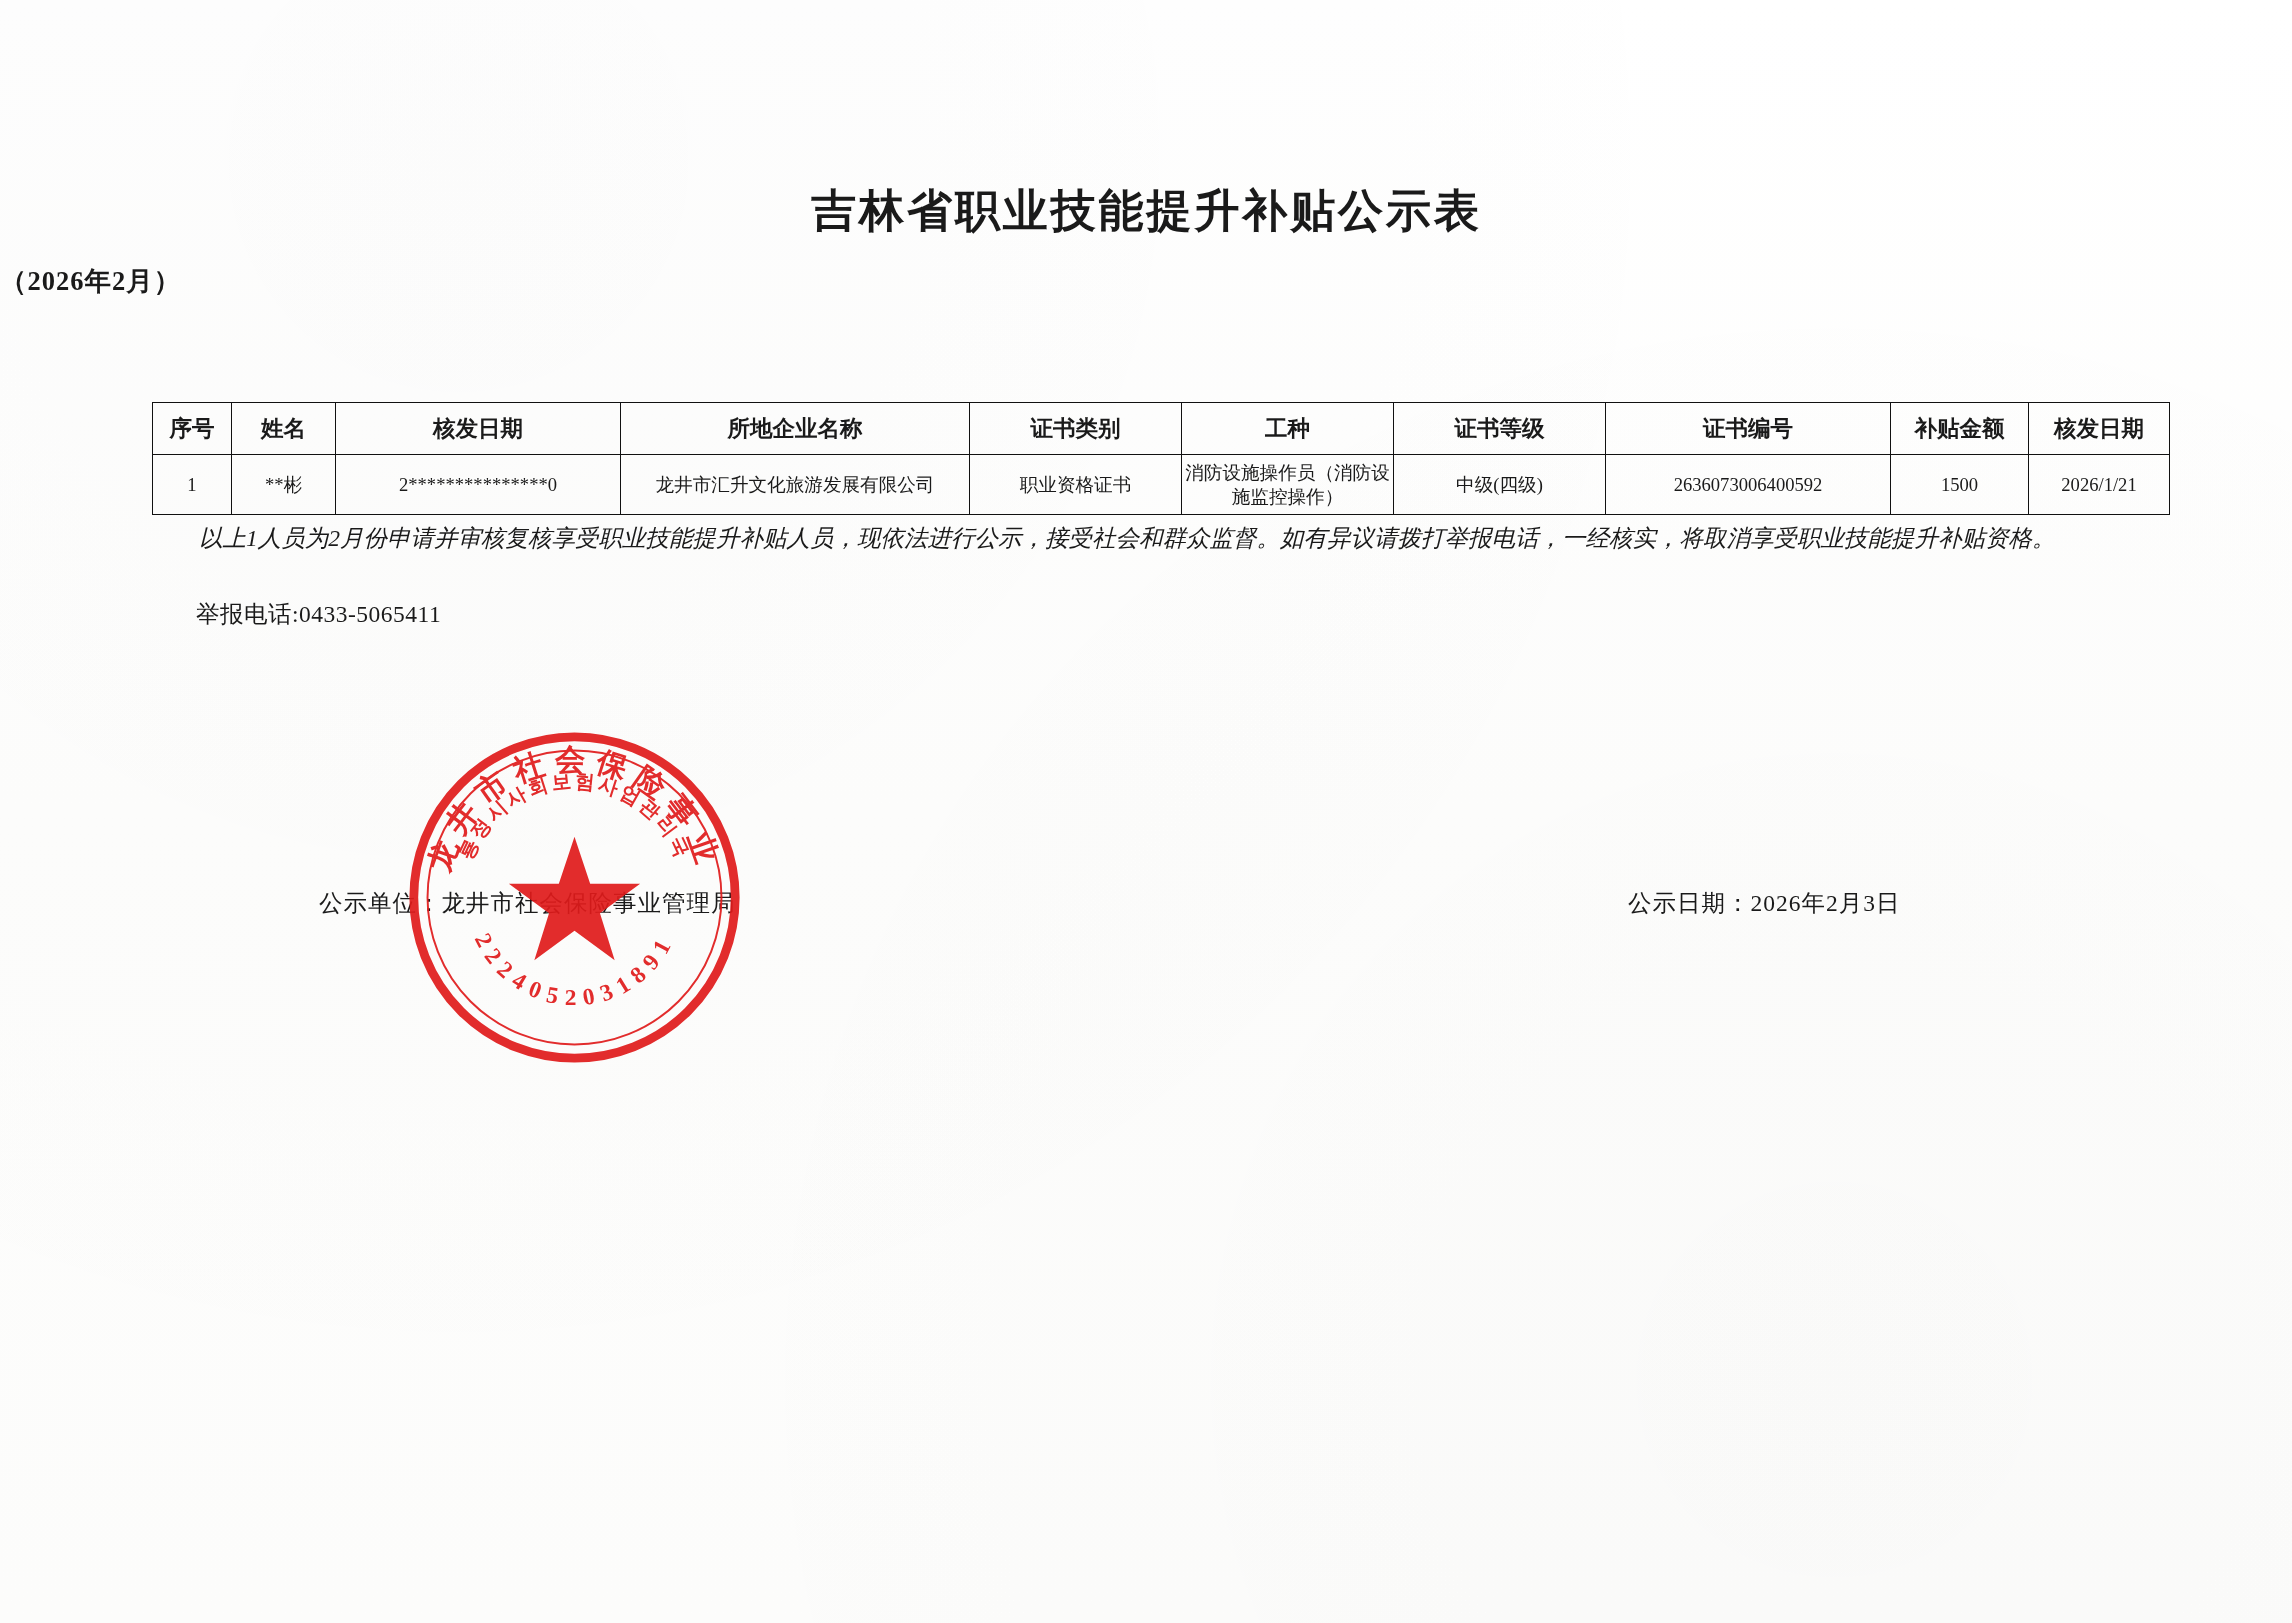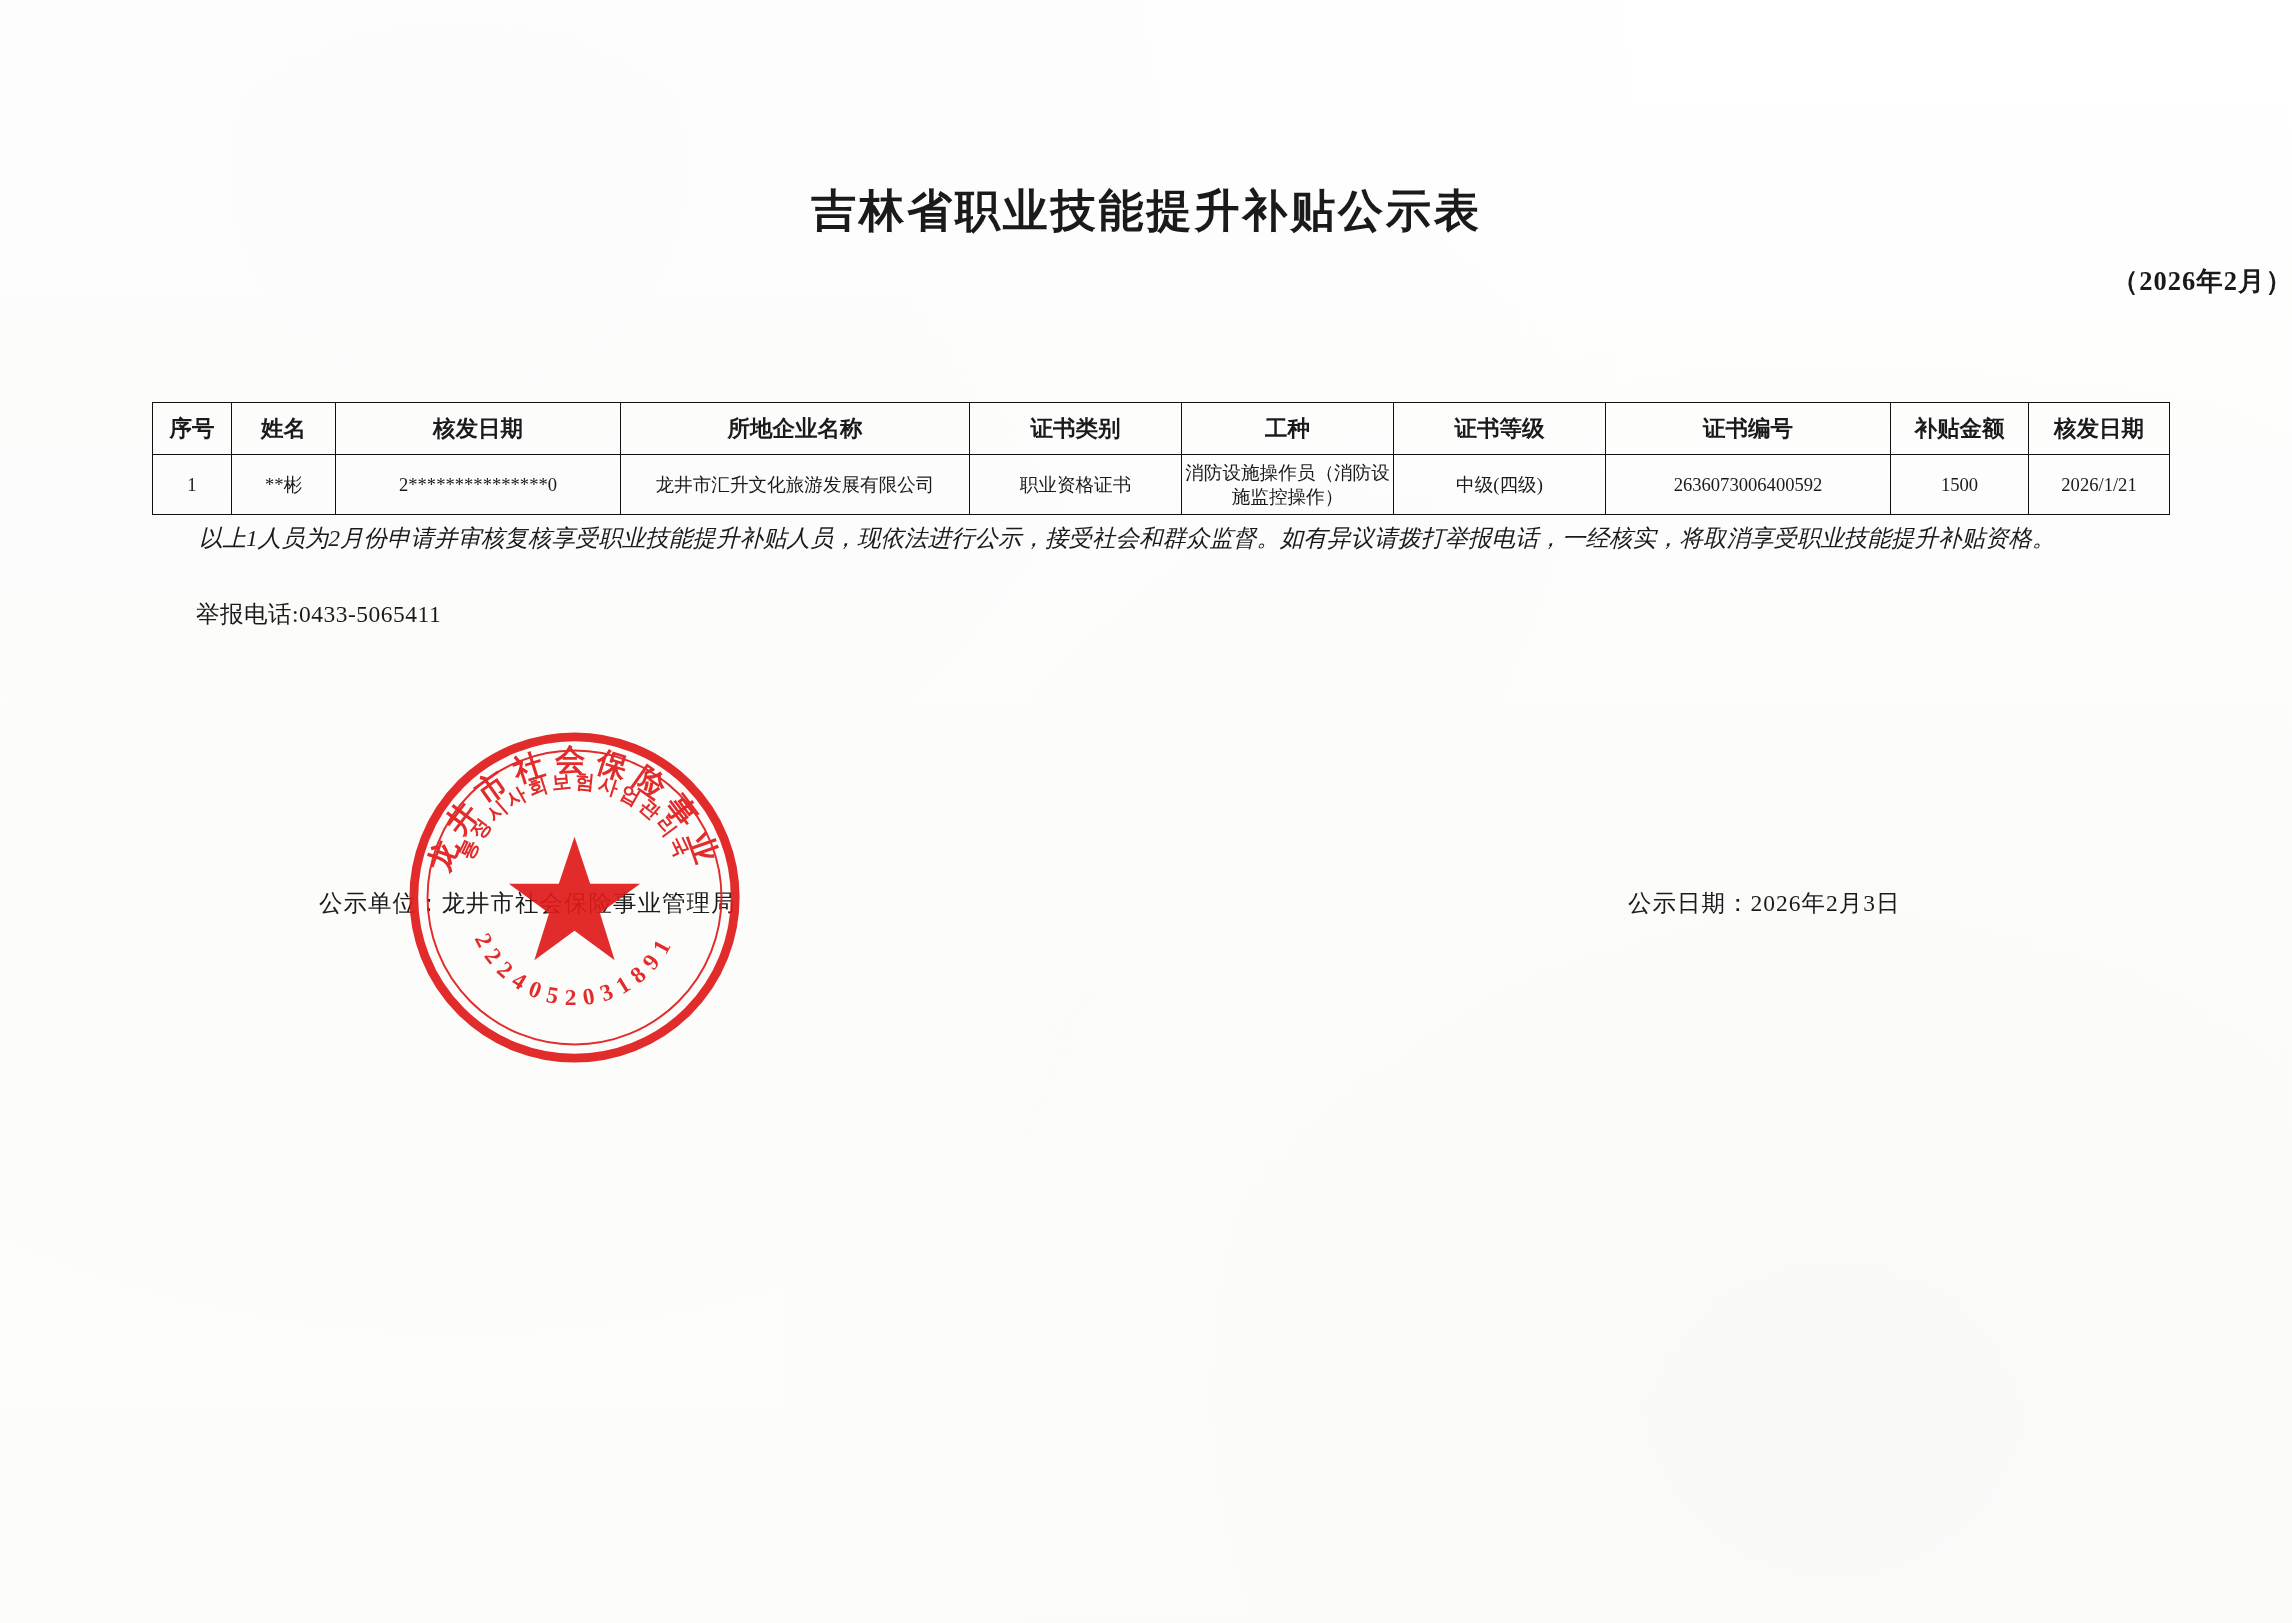--- a/index.html
+++ b/index.html
@@ -39,21 +39,21 @@
     font-size: 45px;
     font-weight: bold;
     letter-spacing: 2.9px;
     font-family: "Liberation Serif", "DejaVu Serif", serif;
   }
   .subtitle {
     position: absolute;
     top: 263px;
     left: 0;
     width: 100%;
-    text-align: right;
+    text-align: left;
     font-size: 26.5px;
     font-weight: bold;
     letter-spacing: 1px;
   }
   table.main-table {
     position: absolute;
     top: 402px;
     left: 152px;
     width: 1988px;
     border-collapse: collapse;

